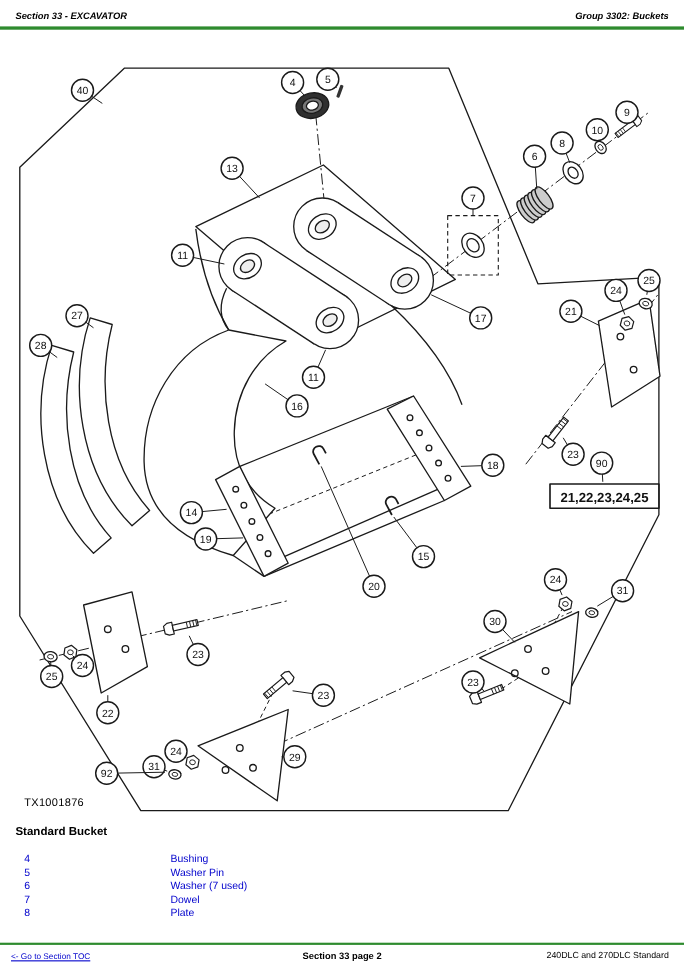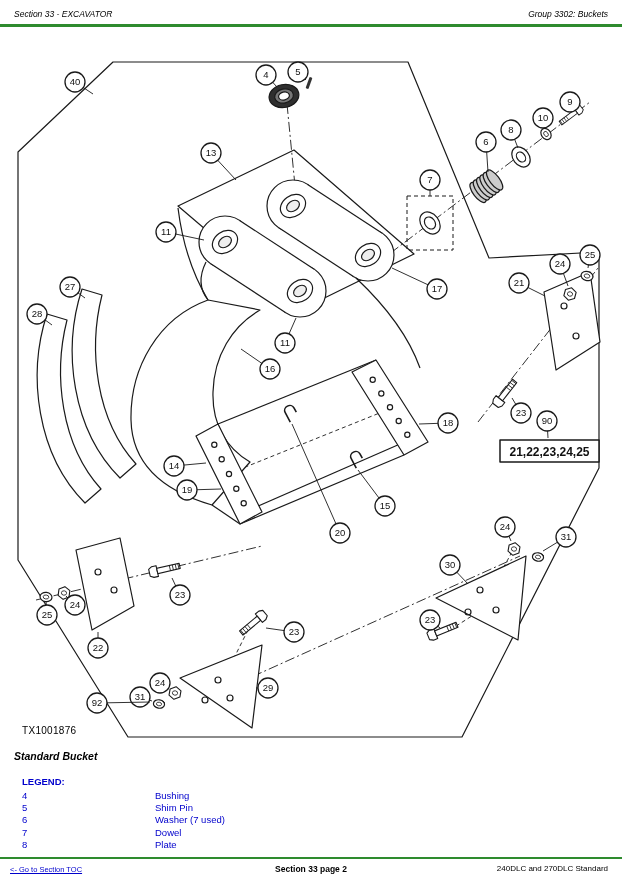--- a/index.html
+++ b/index.html
@@ -1,26 +1,26 @@
 <!DOCTYPE html>
 <html><head>
 <meta charset="utf-8">
 <style>
   *{margin:0;padding:0;box-sizing:border-box}
   html,body{width:622px;height:888px;background:#fff;font-family:"Liberation Sans",sans-serif;color:#000;position:relative;overflow:hidden}
-  .hdr{position:absolute;top:9px;font-size:8.5px;font-weight:normal;font-style:italic;white-space:nowrap}
+  .hdr{position:absolute;top:9px;font-size:8.5px;font-weight:bold;font-style:italic;white-space:nowrap}
   .hdr-left{left:14px}
   .hdr-right{right:14px}
   .rule{position:absolute;left:0;width:622px;background:#2E8B2E}
   .rule-top{top:24px;height:3px}
   .rule-bottom{top:857px;height:2px}
   #diagram{position:absolute;top:0;left:0}
   svg text{font-family:"Liberation Sans",sans-serif}
   .imgid{position:absolute;left:22px;top:725px;font-size:10px;letter-spacing:.3px}
-  .caption{position:absolute;left:14px;top:750px;font-size:10.5px;font-weight:bold;font-style:italic}
+  .caption{position:absolute;left:14px;top:750px;font-size:10.5px;font-weight:bold;}
   .legend{position:absolute;left:22px;top:776px;color:#0000CC;font-size:9.5px}
   .legend-title{font-weight:bold;margin-bottom:3px}
   .legend-row{display:grid;grid-template-columns:133px auto;line-height:12.2px}
   .footer{position:absolute;top:864px;left:0;width:622px;font-size:8px}
   .f-left{position:absolute;left:10px;top:1px;font-size:7.5px;color:#0000CC;text-decoration:underline}
   .f-center{position:absolute;left:0;width:622px;text-align:center;font-weight:bold;font-size:8.5px}
   .f-right{position:absolute;right:14px;top:0}
 </style>
 </head>
 <body>
@@ -398,28 +398,27 @@
         <circle cx="97" cy="703" r="10" fill="#fff" stroke="#1a1a1a" stroke-width="1.3"></circle>
         <text x="97" y="706.4" text-anchor="middle" font-size="9.5" fill="#111">92</text>
       </g>
     </g>
 </svg>
 
 <div class="imgid">TX1001876</div>
 <div class="caption">Standard Bucket</div>
 
 <div class="legend">
-  <div class="legend-title">LEGEND:</div>
   <div class="legend-row">
     <span>4</span>
     <span>Bushing</span>
   </div>
   <div class="legend-row">
     <span>5</span>
-    <span>Shim Pin</span>
+    <span>Washer Pin</span>
   </div>
   <div class="legend-row">
     <span>6</span>
     <span>Washer (7 used)</span>
   </div>
   <div class="legend-row">
     <span>7</span>
     <span>Dowel</span>
   </div>
   <div class="legend-row">

